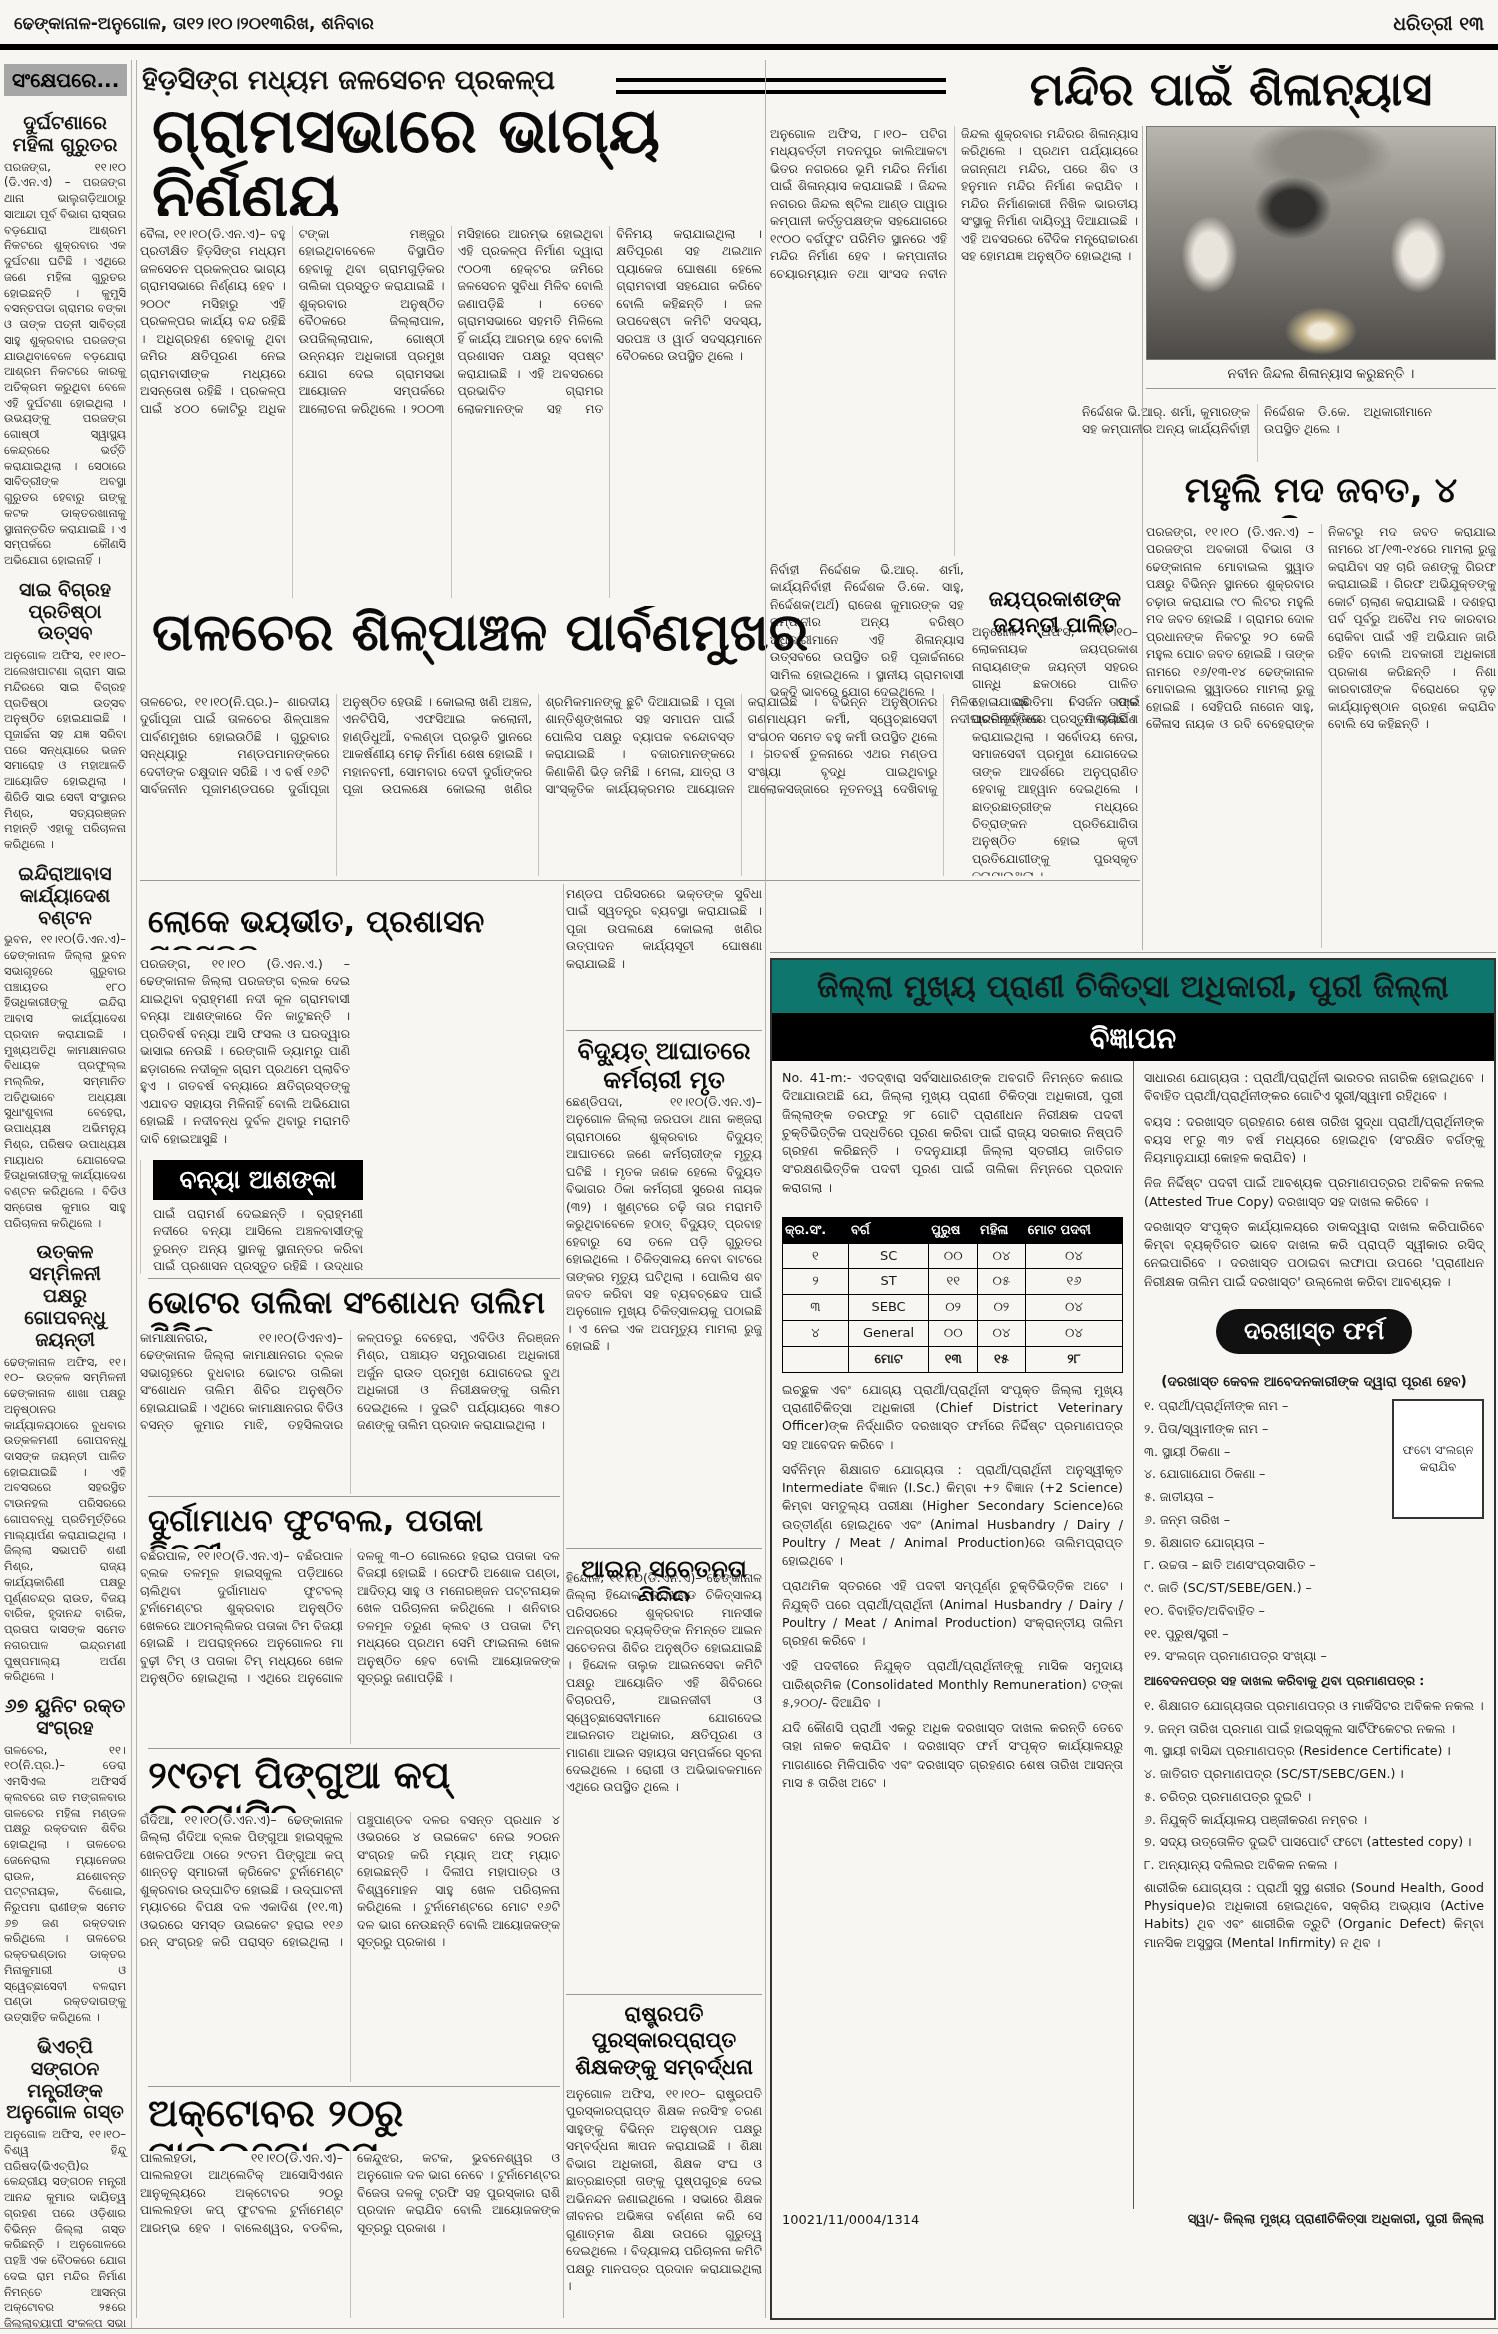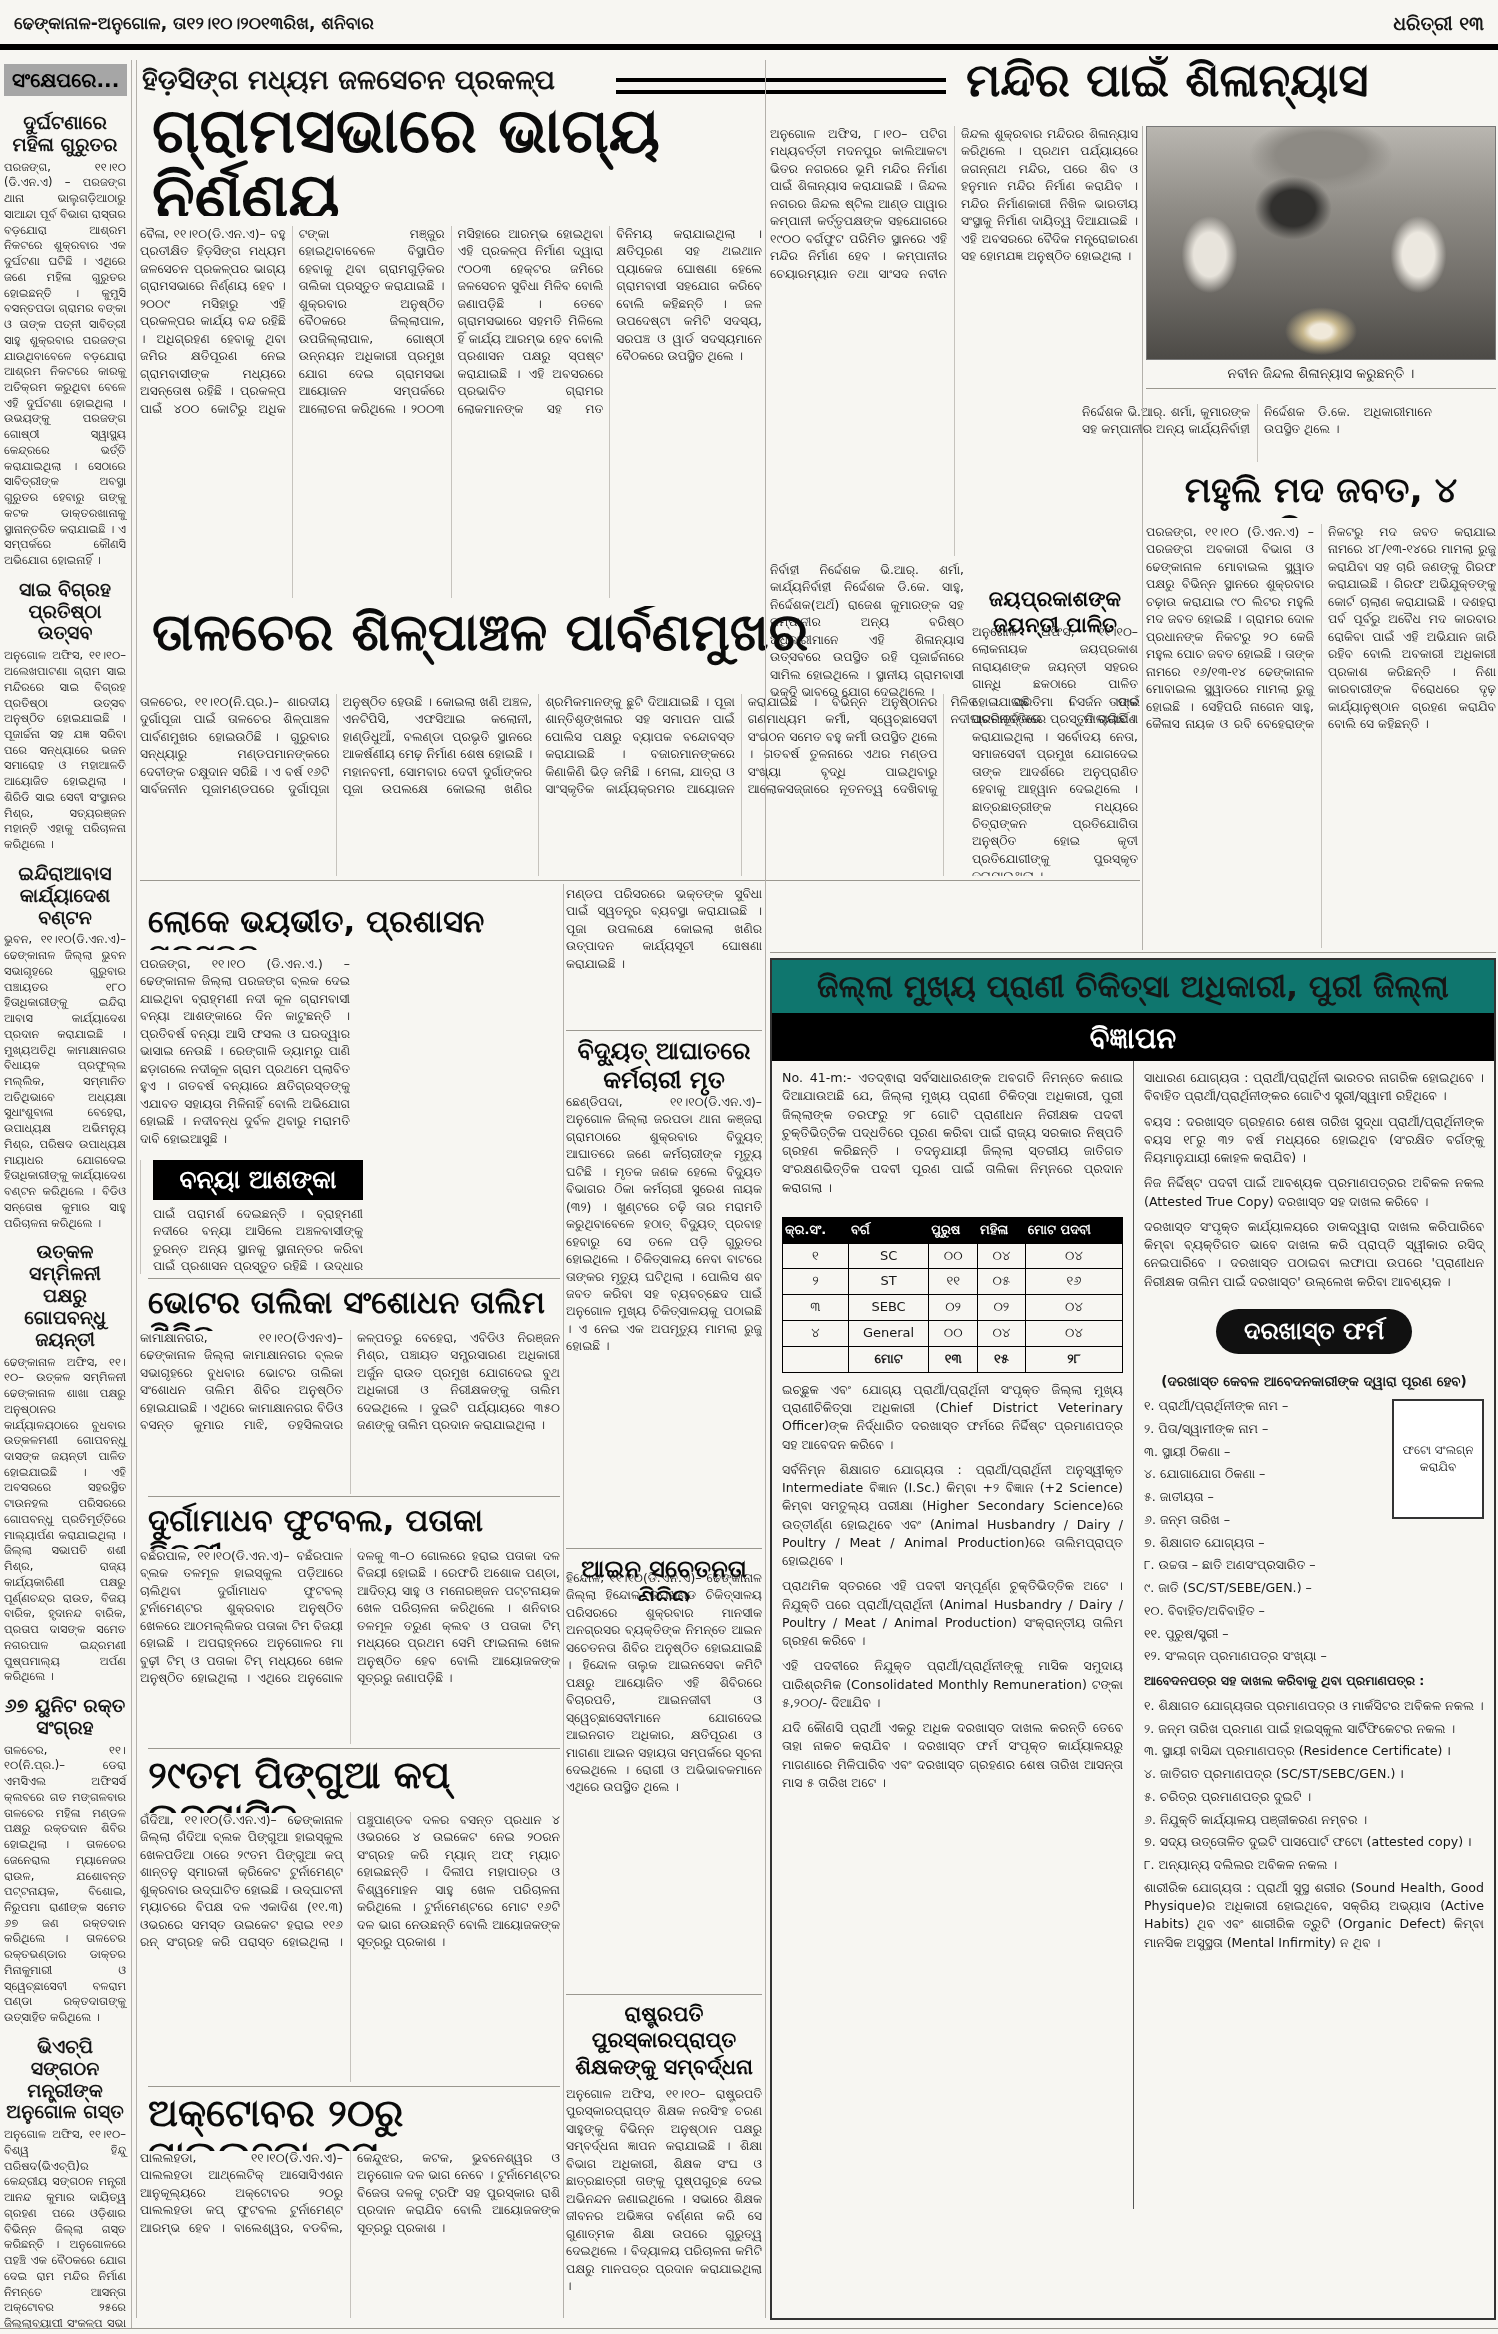--- a/index.html
+++ b/index.html
@@ -114,21 +114,21 @@
     <div class="rail-h">ଭିଏଚ୍‌ପି ସଙ୍ଗଠନ ମନ୍ତ୍ରୀଙ୍କ ଅନୁଗୋଳ ଗସ୍ତ</div>
     <div class="rail-b">ଅନୁଗୋଳ ଅଫିସ, ୧୧।୧୦– ବିଶ୍ୱ ହିନ୍ଦୁ ପରିଷଦ(ଭିଏଚ୍‌ପି)ର କେନ୍ଦ୍ରୀୟ ସଙ୍ଗଠନ ମନ୍ତ୍ରୀ ଆନନ୍ଦ କୁମାର ଦାୟିତ୍ୱ ଗ୍ରହଣ ପରେ ଓଡ଼ିଶାର ବିଭିନ୍ନ ଜିଲ୍ଲା ଗସ୍ତ କରିଛନ୍ତି । ଅନୁଗୋଳରେ ପହଞ୍ଚି ଏକ ବୈଠକରେ ଯୋଗ ଦେଇ ରାମ ମନ୍ଦିର ନିର୍ମାଣ ନିମନ୍ତେ ଆସନ୍ତା ଅକ୍ଟୋବର ୨୫ରେ ଜିଲ୍ଲାବ୍ୟାପୀ ସଂକଳ୍ପ ସଭା ଆୟୋଜନ ପାଇଁ ପରାମର୍ଶ ଦେଇଥିଲେ । ଅଯୋଧ୍ୟାରେ ଭବ୍ୟ ମନ୍ଦିର ନିର୍ମାଣ, ୮୪ କୋଶୀୟ ସାଂସ୍କୃତିକ ପରିକ୍ରମା, ଅନ୍ୟ କୌଣସି ଧର୍ମର ସ୍ମାରକୀ ନ ହେବା ପାଇଁ ସଂକଳ୍ପବଦ୍ଧ ଉଦ୍‌ବୋଧନ ଦେଇଥିଲେ । ବନବିହାରୀ ପଟ୍ଟନାୟକ, ଚୈତନ୍ୟ, ମହେଶ ସାହୁ, ହରି ପ୍ରଧାନ, ଶିବପ୍ରସାଦ ମହାନ୍ତି, ବିଜୟ କୁମାର ସାହୁଙ୍କ ସମେତ ଭିଏଚ୍‌ପି ସଦସ୍ୟ ଉପସ୍ଥିତ ଥିଲେ ।</div>
   </div>
 </div>
 
 <div class="abs kicker" style="left:142px;top:64px;width:470px;">ହିଡ଼ସିଙ୍ଗ ମଧ୍ୟମ ଜଳସେଚନ ପ୍ରକଳ୍ପ</div>
 <div class="abs dblrule" style="left:616px;top:78px;width:330px;"></div>
 <div class="abs hl h-main" style="left:152px;top:98px;width:640px;height:118px;overflow:hidden;">ଗ୍ରାମସଭାରେ ଭାଗ୍ୟ ନିର୍ଣ୍ଣୟ</div>
 <div class="abs bt cols4" style="left:140px;top:226px;width:622px;height:372px;">ବୈଳା, ୧୧।୧୦(ଡି.ଏନ.ଏ)– ବହୁ ପ୍ରତୀକ୍ଷିତ ହିଡ଼ସିଙ୍ଗ ମଧ୍ୟମ ଜଳସେଚନ ପ୍ରକଳ୍ପର ଭାଗ୍ୟ ଗ୍ରାମସଭାରେ ନିର୍ଣ୍ଣୟ ହେବ । ୨୦୦୯ ମସିହାରୁ ଏହି ପ୍ରକଳ୍ପର କାର୍ଯ୍ୟ ବନ୍ଦ ରହିଛି । ଅଧିଗ୍ରହଣ ହେବାକୁ ଥିବା ଜମିର କ୍ଷତିପୂରଣ ନେଇ ଗ୍ରାମବାସୀଙ୍କ ମଧ୍ୟରେ ଅସନ୍ତୋଷ ରହିଛି । ପ୍ରକଳ୍ପ ପାଇଁ ୪୦୦ କୋଟିରୁ ଅଧିକ ଟଙ୍କା ମଞ୍ଜୁର ହୋଇଥିବାବେଳେ ବିସ୍ଥାପିତ ହେବାକୁ ଥିବା ଗ୍ରାମଗୁଡ଼ିକର ତାଲିକା ପ୍ରସ୍ତୁତ କରାଯାଇଛି । ଶୁକ୍ରବାର ଅନୁଷ୍ଠିତ ବୈଠକରେ ଜିଲ୍ଲାପାଳ, ଉପଜିଲ୍ଲାପାଳ, ଗୋଷ୍ଠୀ ଉନ୍ନୟନ ଅଧିକାରୀ ପ୍ରମୁଖ ଯୋଗ ଦେଇ ଗ୍ରାମସଭା ଆୟୋଜନ ସମ୍ପର୍କରେ ଆଲୋଚନା କରିଥିଲେ । ୨୦୦୩ ମସିହାରେ ଆରମ୍ଭ ହୋଇଥିବା ଏହି ପ୍ରକଳ୍ପ ନିର୍ମାଣ ଦ୍ୱାରା ୯୦୦୩ ହେକ୍ଟର ଜମିରେ ଜଳସେଚନ ସୁବିଧା ମିଳିବ ବୋଲି ଜଣାପଡ଼ିଛି । ତେବେ ଗ୍ରାମସଭାରେ ସହମତି ମିଳିଲେ ହିଁ କାର୍ଯ୍ୟ ଆରମ୍ଭ ହେବ ବୋଲି ପ୍ରଶାସନ ପକ୍ଷରୁ ସ୍ପଷ୍ଟ କରାଯାଇଛି । ଏହି ଅବସରରେ ପ୍ରଭାବିତ ଗ୍ରାମର ଲୋକମାନଙ୍କ ସହ ମତ ବିନିମୟ କରାଯାଇଥିଲା । କ୍ଷତିପୂରଣ ସହ ଥଇଥାନ ପ୍ୟାକେଜ ଘୋଷଣା ହେଲେ ଗ୍ରାମବାସୀ ସହଯୋଗ କରିବେ ବୋଲି କହିଛନ୍ତି । ଜଳ ଉପଦେଷ୍ଟା କମିଟି ସଦସ୍ୟ, ସରପଞ୍ଚ ଓ ୱାର୍ଡ ସଦସ୍ୟମାନେ ବୈଠକରେ ଉପସ୍ଥିତ ଥିଲେ ।</div>
 
-<div class="abs hl h-big" style="left:966px;top:56px;width:530px;height:60px;overflow:hidden;text-align:left;">ମନ୍ଦିର ପାଇଁ ଶିଳାନ୍ୟାସ</div>
+<div class="abs hl h-big" style="left:966px;top:65px;width:530px;height:60px;overflow:hidden;text-align:center;">ମନ୍ଦିର ପାଇଁ ଶିଳାନ୍ୟାସ</div>
 <div class="abs bt cols2" style="left:770px;top:126px;width:368px;height:430px;">ଅନୁଗୋଳ ଅଫିସ, ୮।୧୦– ପଟିଗ ମଧ୍ୟବର୍ତ୍ତୀ ମଦନପୁର କାଲିଆକଟା ଭିତର ନଗରରେ ଭୂମି ମନ୍ଦିର ନିର୍ମାଣ ପାଇଁ ଶିଳାନ୍ୟାସ କରାଯାଇଛି । ଜିନ୍ଦଲ ନଗରର ଜିନ୍ଦଲ ଷ୍ଟିଲ ଆଣ୍ଡ ପାୱାର କମ୍ପାନୀ କର୍ତ୍ତୃପକ୍ଷଙ୍କ ସହଯୋଗରେ ୧୯୦୦ ବର୍ଗଫୁଟ ପରିମିତ ସ୍ଥାନରେ ଏହି ମନ୍ଦିର ନିର୍ମାଣ ହେବ । କମ୍ପାନୀର ଚେୟାରମ୍ୟାନ ତଥା ସାଂସଦ ନବୀନ ଜିନ୍ଦଲ ଶୁକ୍ରବାର ମନ୍ଦିରର ଶିଳାନ୍ୟାସ କରିଥିଲେ । ପ୍ରଥମ ପର୍ଯ୍ୟାୟରେ ଜଗନ୍ନାଥ ମନ୍ଦିର, ପରେ ଶିବ ଓ ହନୁମାନ ମନ୍ଦିର ନିର୍ମାଣ କରାଯିବ । ମନ୍ଦିର ନିର୍ମାଣକାରୀ ନିଖିଳ ଭାରତୀୟ ସଂସ୍ଥାକୁ ନିର୍ମାଣ ଦାୟିତ୍ୱ ଦିଆଯାଇଛି । ଏହି ଅବସରରେ ବୈଦିକ ମନ୍ତ୍ରୋଚ୍ଚାରଣ ସହ ହୋମଯଜ୍ଞ ଅନୁଷ୍ଠିତ ହୋଇଥିଲା ।</div>
 
 <div class="abs photo-fig" style="left:1146px;top:126px;width:350px;">
   <div class="photo-img"></div>
   <div class="photo-cap">ନବୀନ ଜିନ୍ଦଲ ଶିଳାନ୍ୟାସ କରୁଛନ୍ତି ।</div>
 </div>
 <div class="abs bt cols2" style="left:1082px;top:404px;width:350px;height:58px;">ନିର୍ଦ୍ଦେଶକ ଭି.ଆର୍. ଶର୍ମା, କୁମାରଙ୍କ ସହ କମ୍ପାନୀର ଅନ୍ୟ କାର୍ଯ୍ୟନିର୍ବାହୀ ନିର୍ଦ୍ଦେଶକ ଡି.କେ. ଅଧିକାରୀମାନେ ଉପସ୍ଥିତ ଥିଲେ ।</div>
 
 <div class="abs bt" style="left:770px;top:562px;width:194px;height:314px;">ନିର୍ବାହୀ ନିର୍ଦ୍ଦେଶକ ଭି.ଆର୍. ଶର୍ମା, କାର୍ଯ୍ୟନିର୍ବାହୀ ନିର୍ଦ୍ଦେଶକ ଡି.କେ. ସାହୁ, ନିର୍ଦ୍ଦେଶକ(ଅର୍ଥ) ରାଜେଶ କୁମାରଙ୍କ ସହ କମ୍ପାନୀର ଅନ୍ୟ ବରିଷ୍ଠ ଅଧିକାରୀମାନେ ଏହି ଶିଳାନ୍ୟାସ ଉତ୍ସବରେ ଉପସ୍ଥିତ ରହି ପୂଜାର୍ଚ୍ଚନାରେ ସାମିଲ ହୋଇଥିଲେ । ସ୍ଥାନୀୟ ଗ୍ରାମବାସୀ ଭକ୍ତି ଭାବରେ ଯୋଗ ଦେଇଥିଲେ ।</div>
 <div class="abs hl h-xs center" style="left:972px;top:556px;width:166px;height:64px;overflow:hidden;">ଜୟପ୍ରକାଶଙ୍କ ଜୟନ୍ତୀ ପାଳିତ</div>
@@ -270,20 +270,24 @@
         <li>୪. ଜାତିଗତ ପ୍ରମାଣପତ୍ର (SC/ST/SEBC/GEN.) ।</li>
         <li>୫. ଚରିତ୍ର ପ୍ରମାଣପତ୍ର ଦୁଇଟି ।</li>
         <li>୬. ନିଯୁକ୍ତି କାର୍ଯ୍ୟାଳୟ ପଞ୍ଜୀକରଣ ନମ୍ବର ।</li>
         <li>୭. ସଦ୍ୟ ଉତ୍ତୋଳିତ ଦୁଇଟି ପାସପୋର୍ଟ ଫଟୋ (attested copy) ।</li>
         <li>୮. ଅନ୍ୟାନ୍ୟ ଦଲିଲର ଅବିକଳ ନକଲ ।</li>
       </ul>
       <p>ଶାରୀରିକ ଯୋଗ୍ୟତା : ପ୍ରାର୍ଥୀ ସୁସ୍ଥ ଶରୀର (Sound Health, Good Physique)ର ଅଧିକାରୀ ହୋଇଥିବେ, ସକ୍ରିୟ ଅଭ୍ୟାସ (Active Habits) ଥିବ ଏବଂ ଶାରୀରିକ ତ୍ରୁଟି (Organic Defect) କିମ୍ବା ମାନସିକ ଅସୁସ୍ଥତା (Mental Infirmity) ନ ଥିବ ।</p>
     </div>
   </div>
 
+  <div class="ad-foot">
+    <div>10021/11/0004/1314</div>
+    <div class="sg">ସ୍ୱା/- ଜିଲ୍ଲା ମୁଖ୍ୟ ପ୍ରାଣୀଚିକିତ୍ସା ଅଧିକାରୀ, ପୁରୀ ଜିଲ୍ଲା</div>
+  </div>
 </div>
 
 <div class="vrule" style="left:136px;top:60px;height:2258px;"></div>
 <div class="vrule" style="left:563px;top:884px;height:1434px;"></div>
 <div class="vrule" style="left:765px;top:60px;height:2258px;"></div>
 <div class="vrule" style="left:1142px;top:126px;height:824px;"></div>
 <div class="hrule" style="left:770px;top:952px;width:726px;"></div>
 <div class="hrule" style="left:0px;top:2328px;width:1498px;"></div>
 
 </body></html>

